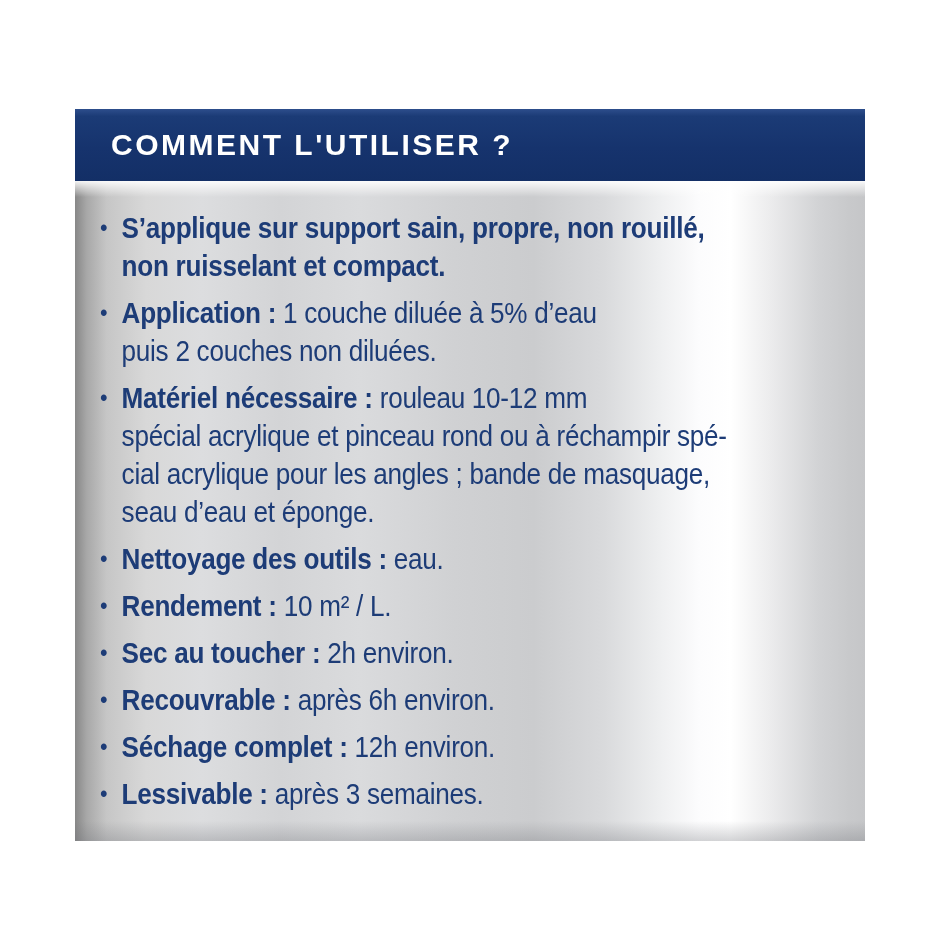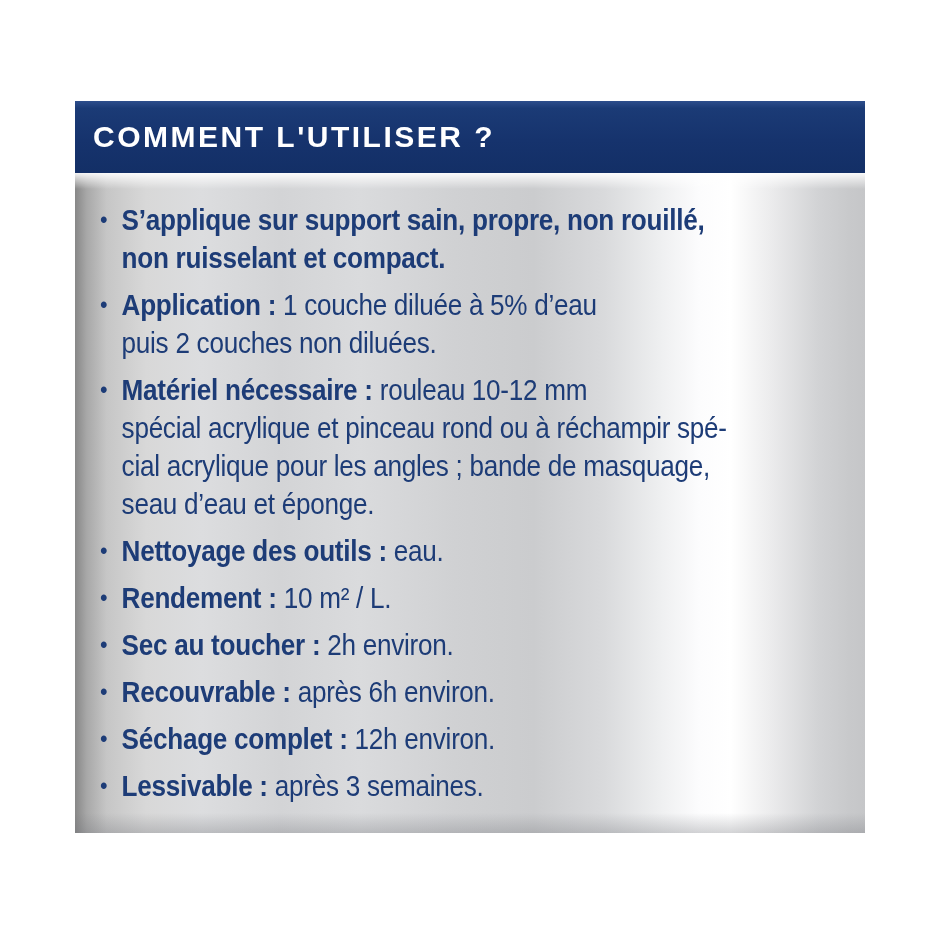--- a/index.html
+++ b/index.html
@@ -13,22 +13,23 @@
   .label-panel {
     position: absolute;
     left: 75px; top: 101px;
     width: 790px; height: 732px;
   }
   .panel-header {
     height: 72px;
     background: linear-gradient(180deg, #2d4e8c 0%, #1b3b76 10%, #16336d 55%, #132f66 100%);
     display: flex;
     align-items: center;
-    padding-left: 18px;
+    padding-left: 36px;
     box-sizing: border-box;
+    margin-top: 8px;
   }
   .panel-title {
     color: #ffffff;
     font-weight: 700;
     font-size: 30px;
     letter-spacing: 2.5px;
     white-space: nowrap;
   }
   .panel-body {
     height: 660px;

